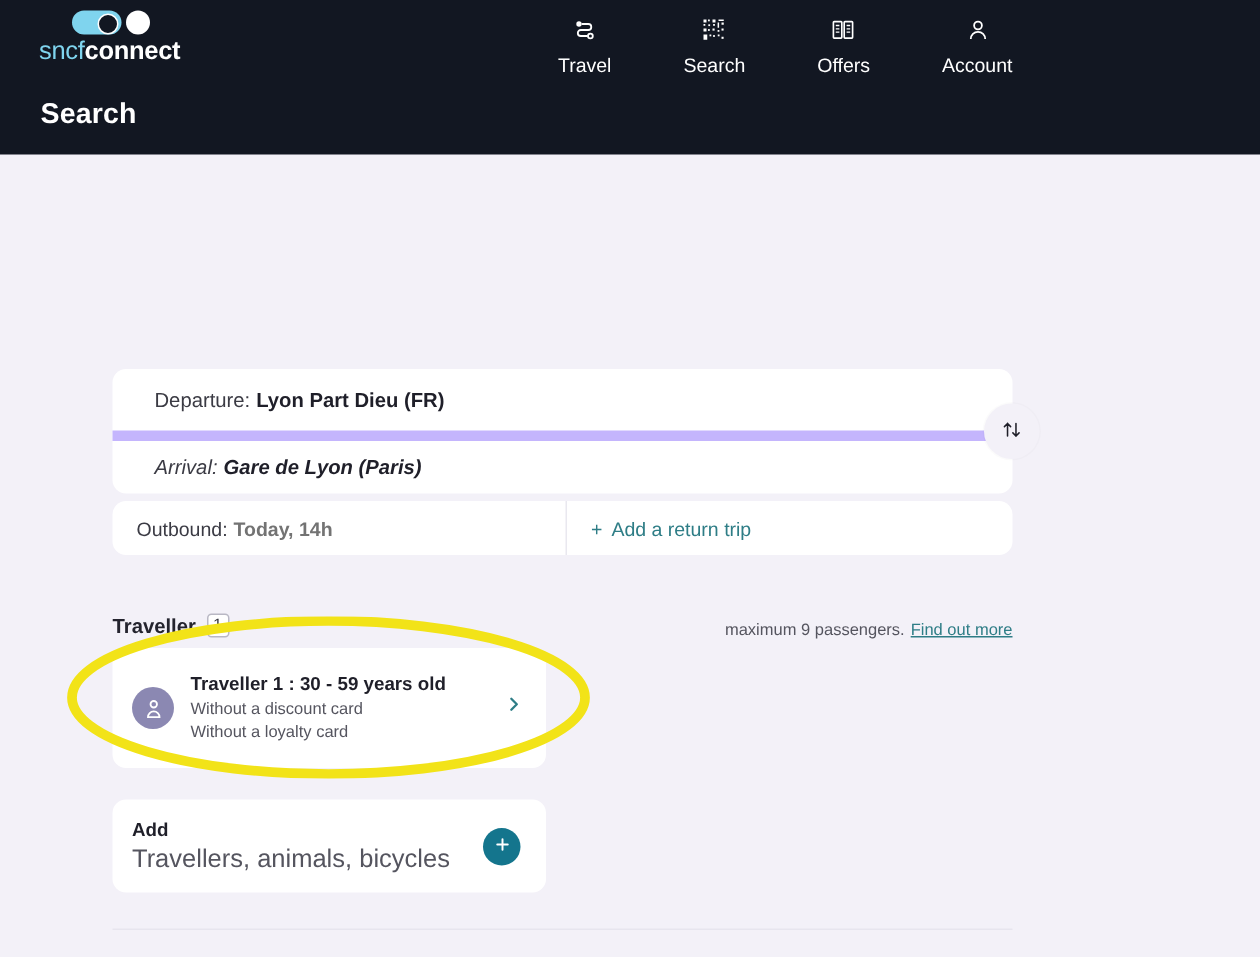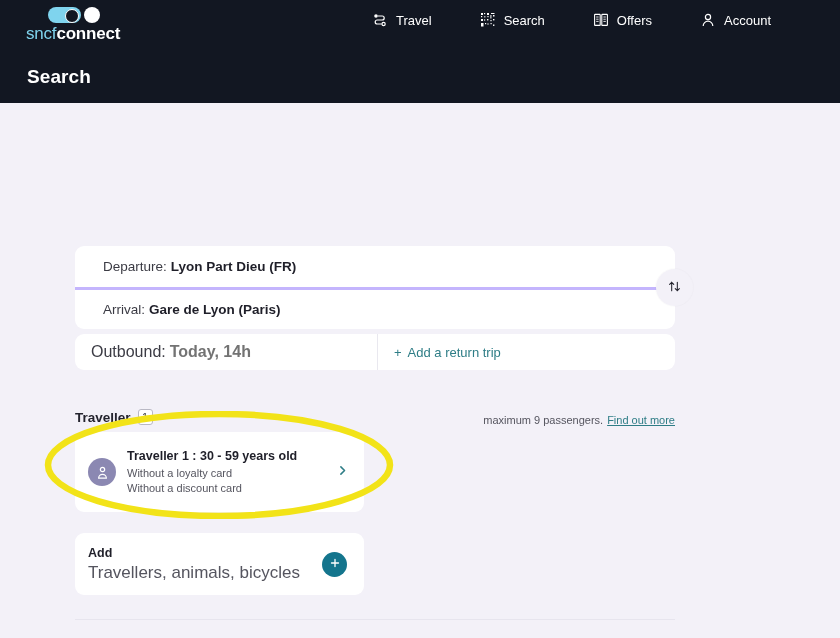--- a/index.html
+++ b/index.html
@@ -81,20 +81,21 @@
     gap: 48px;
   }
   .nav-item {
     display: flex;
     align-items: center;
     gap: 8px;
     color: #ffffff;
     font-size: 13px;
     white-space: nowrap;
     cursor: pointer;
+    flex-direction: column;
   }
   .nav-item svg { display: block; }
 
   .page-title {
     position: absolute;
     left: 27px;
     top: 66px;
     color: #ffffff;
     font-size: 19px;
     font-weight: 700;
@@ -119,21 +120,21 @@
     height: 83px;
   }
   .trip-row {
     height: 41px;
     display: flex;
     align-items: center;
     padding: 0 28px;
     font-size: 13.5px;
     color: #3b3b44;
   }
-  .trip-row + .trip-row { border-top: 3px solid #c4b5fd; }
+  .trip-row + .trip-row { border-top: 7px solid #c4b5fd; font-style: italic; }
   .trip-row b { font-weight: 700; color: #1f1f29; }
   .trip-label { margin-right: 4px; }
 
   .swap-btn {
     position: absolute;
     right: -18px;
     top: 23px;
     width: 37px;
     height: 37px;
     border-radius: 50%;
@@ -155,21 +156,21 @@
     height: 36px;
     background: #ffffff;
     border-radius: 9px;
     display: flex;
   }
   .date-left {
     width: 302px;
     display: flex;
     align-items: center;
     padding: 0 16px;
-    font-size: 16px;
+    font-size: 13px;
     color: #3b3b44;
   }
   .date-left b { font-weight: 700; color: #737373; }
   .date-right {
     flex: 1;
     display: flex;
     align-items: center;
     padding: 0 16px;
     border-left: 1px solid #e9e8ef;
     color: #2e7d86;
@@ -437,22 +438,22 @@
 
   <div class="trav-card">
     <div class="avatar">
       <svg width="15" height="15" viewBox="0 0 16 16" fill="none" stroke="#ffffff" stroke-width="1.3">
         <circle cx="8" cy="4.8" r="2.3"></circle>
         <path d="M3.9 14a4.1 4.1 0 0 1 8.2 0z"></path>
       </svg>
     </div>
     <div class="trav-texts">
       <div class="trav-title">Traveller 1 : 30 - 59 years old</div>
+      <div class="trav-sub">Without a discount card</div>
       <div class="trav-sub">Without a loyalty card</div>
-      <div class="trav-sub">Without a discount card</div>
     </div>
     <span class="chevron">
       <svg width="13" height="13" viewBox="0 0 16 16" fill="none" stroke="#2e7d86" stroke-width="1.9" stroke-linecap="round" stroke-linejoin="round">
         <path d="M6 3.5L10.5 8L6 12.5"></path>
       </svg>
     </span>
   </div>
 
   <div class="add-card">
     <div class="add-texts">

